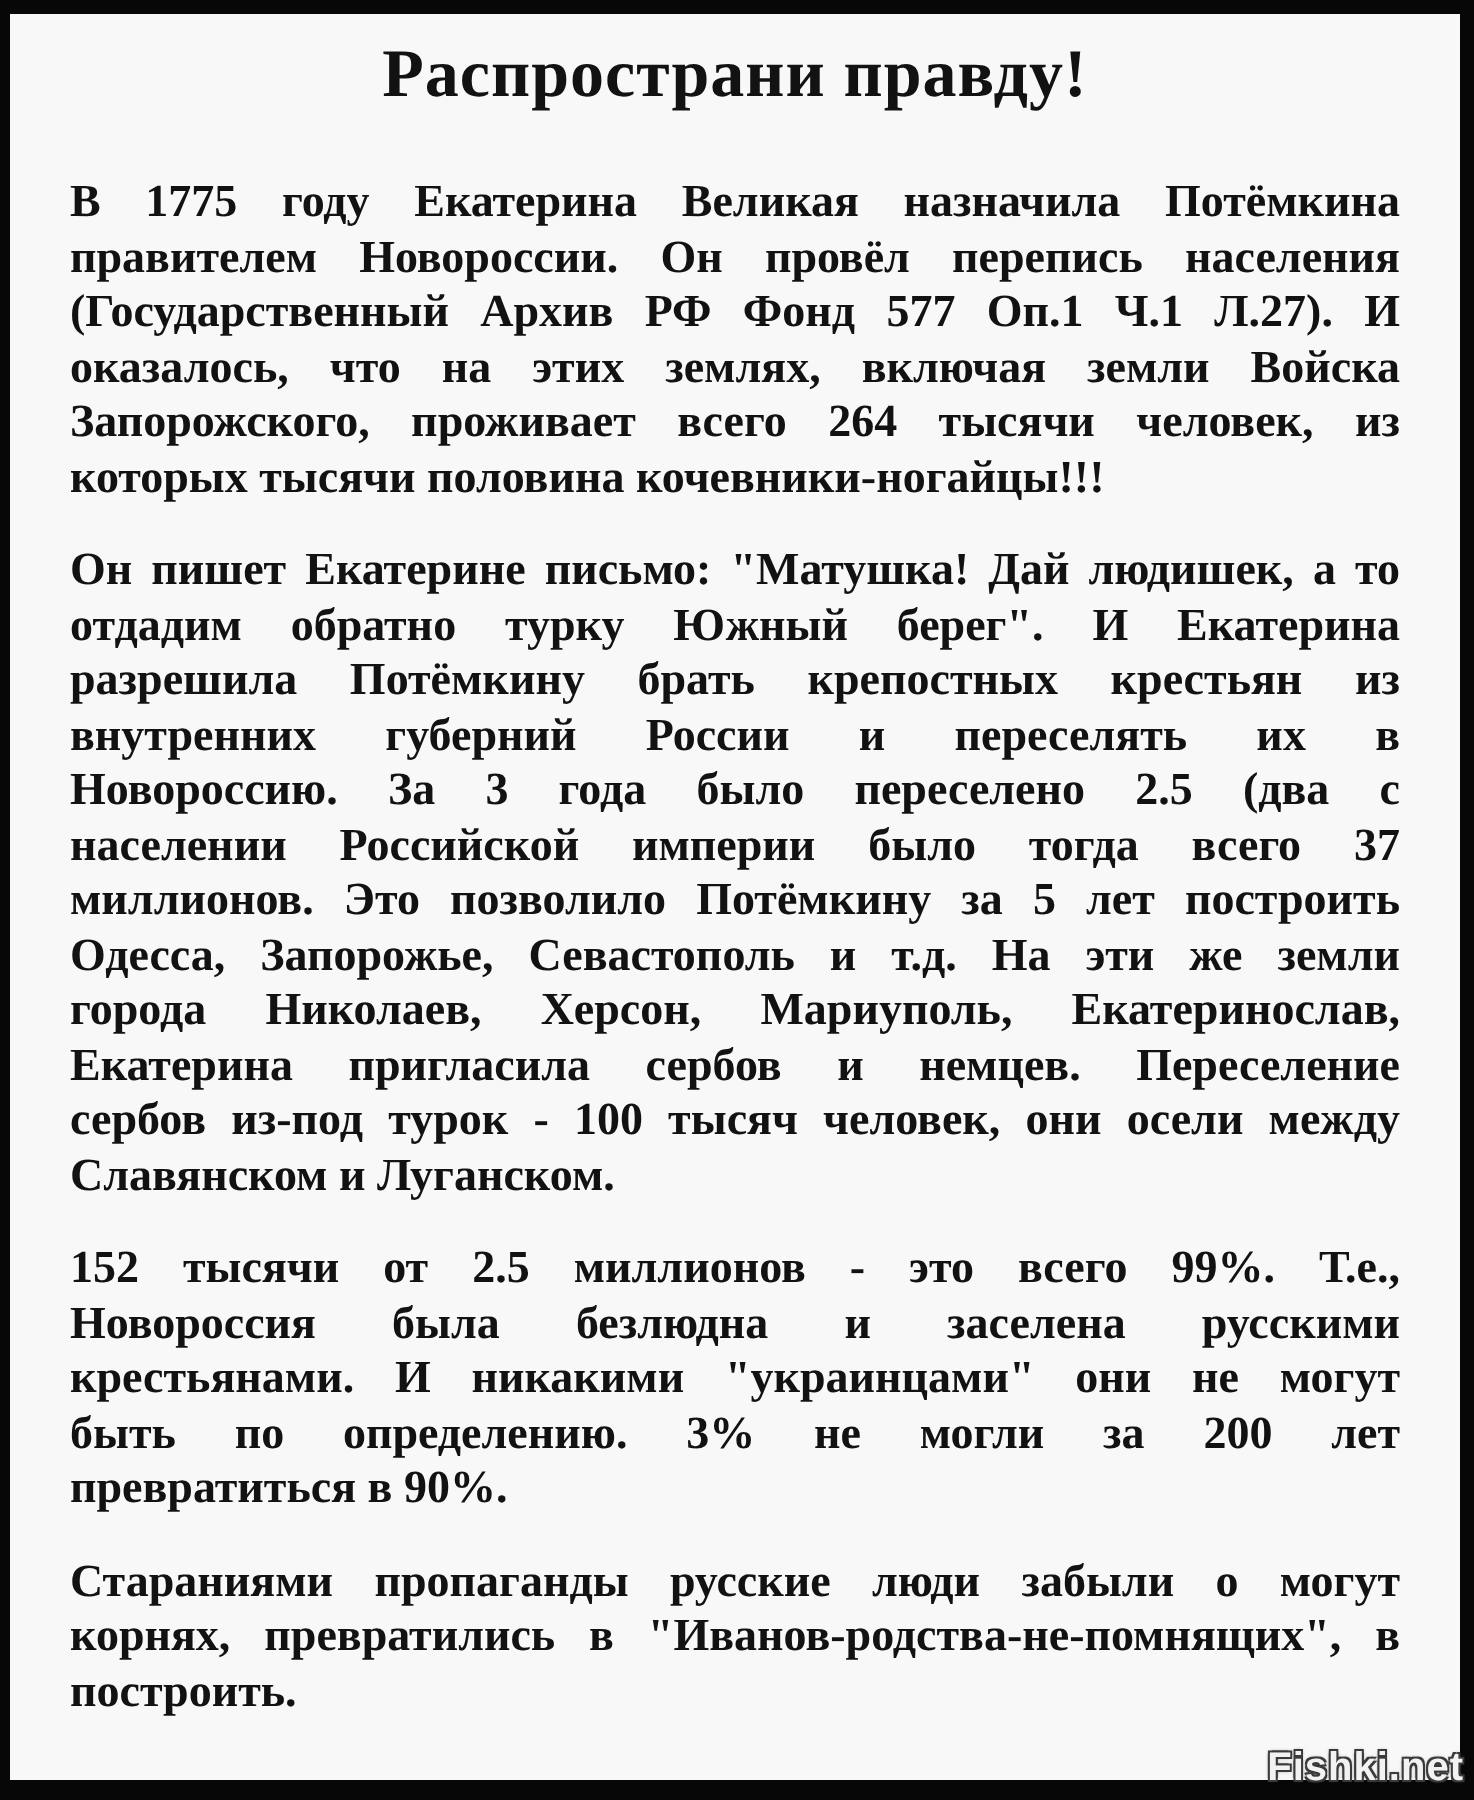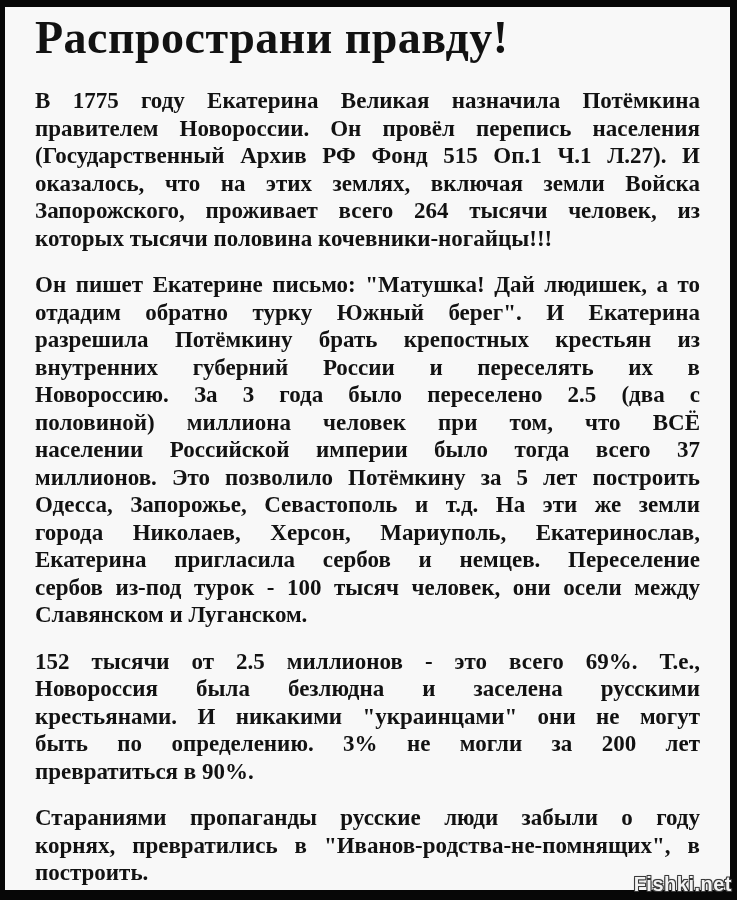--- a/index.html
+++ b/index.html
@@ -24,21 +24,22 @@
     position: absolute;
     left: 5px; top: 7px;
     width: 725px; height: 883px;
     background: var(--paper-color);
     padding: 8px 30px 0 30px;
     font-family: "Liberation Serif", "DejaVu Serif", serif;
     font-weight: bold;
     color: var(--text-color);
   }
   .title {
-    font-size: 46px;
+    text-align: center;
+    font-size: 34px;
     line-height: 46px;
     letter-spacing: 0.5px;
     margin-bottom: 26px;
     white-space: nowrap;
   }
   .paragraphs { width: 665px; }
   .paragraph { margin-bottom: 19px; }
   .paragraph:last-child { margin-bottom: 0; }
   .p-line {
     font-size: 23px;
@@ -72,48 +73,47 @@
 </head>
 <body>
 
 <div class="frame">
   <div class="paper">
     <div class="title">Распространи правду!</div>
     <div class="paragraphs">
         <div class="paragraph">
           <div class="p-line">В 1775 году Екатерина Великая назначила Потёмкина</div>
           <div class="p-line">правителем Новороссии. Он провёл перепись населения</div>
-          <div class="p-line">(Государственный Архив РФ Фонд 515 Оп.1 Ч.1 Л.27). И</div>
+          <div class="p-line">(Государственный Архив РФ Фонд 577 Оп.1 Ч.1 Л.27). И</div>
           <div class="p-line">оказалось, что на этих землях, включая земли Войска</div>
           <div class="p-line">Запорожского, проживает всего 264 тысячи человек, из</div>
           <div class="p-line last">которых тысячи половина кочевники-ногайцы!!!</div>
         </div>
         <div class="paragraph">
           <div class="p-line">Он пишет Екатерине письмо: "Матушка! Дай людишек, а то</div>
           <div class="p-line">отдадим обратно турку Южный берег". И Екатерина</div>
           <div class="p-line">разрешила Потёмкину брать крепостных крестьян из</div>
           <div class="p-line">внутренних губерний России и переселять их в</div>
           <div class="p-line">Новороссию. За 3 года было переселено 2.5 (два с</div>
-          <div class="p-line">половиной) миллиона человек при том, что ВСЁ</div>
           <div class="p-line">населении Российской империи было тогда всего 37</div>
           <div class="p-line">миллионов. Это позволило Потёмкину за 5 лет построить</div>
           <div class="p-line">Одесса, Запорожье, Севастополь и т.д. На эти же земли</div>
           <div class="p-line">города Николаев, Херсон, Мариуполь, Екатеринослав,</div>
           <div class="p-line">Екатерина пригласила сербов и немцев. Переселение</div>
           <div class="p-line">сербов из-под турок - 100 тысяч человек, они осели между</div>
           <div class="p-line last">Славянском и Луганском.</div>
         </div>
         <div class="paragraph">
-          <div class="p-line">152 тысячи от 2.5 миллионов - это всего 69%. Т.е.,</div>
+          <div class="p-line">152 тысячи от 2.5 миллионов - это всего 99%. Т.е.,</div>
           <div class="p-line">Новороссия была безлюдна и заселена русскими</div>
           <div class="p-line">крестьянами. И никакими "украинцами" они не могут</div>
           <div class="p-line">быть по определению. 3% не могли за 200 лет</div>
           <div class="p-line last">превратиться в 90%.</div>
         </div>
         <div class="paragraph">
-          <div class="p-line">Стараниями пропаганды русские люди забыли о году</div>
+          <div class="p-line">Стараниями пропаганды русские люди забыли о могут</div>
           <div class="p-line">корнях, превратились в "Иванов-родства-не-помнящих", в</div>
           <div class="p-line last">построить.</div>
         </div>
       </div>
   </div>
   <div class="watermark">Fishki.net</div>
 </div>
 
 </body></html>

